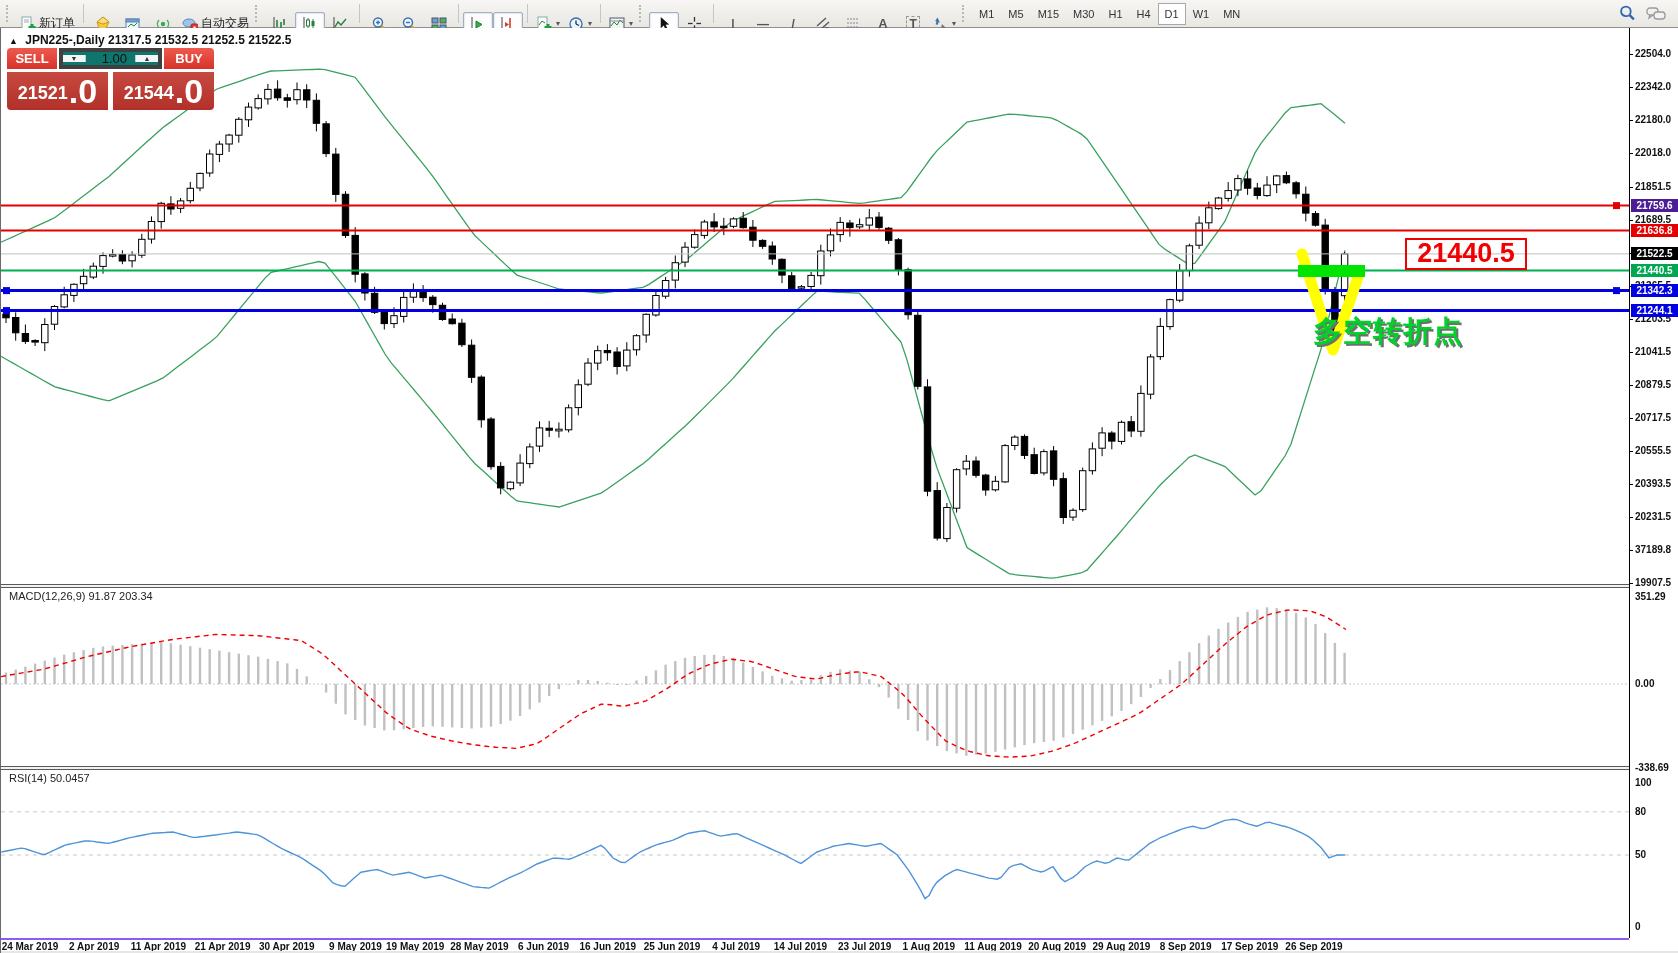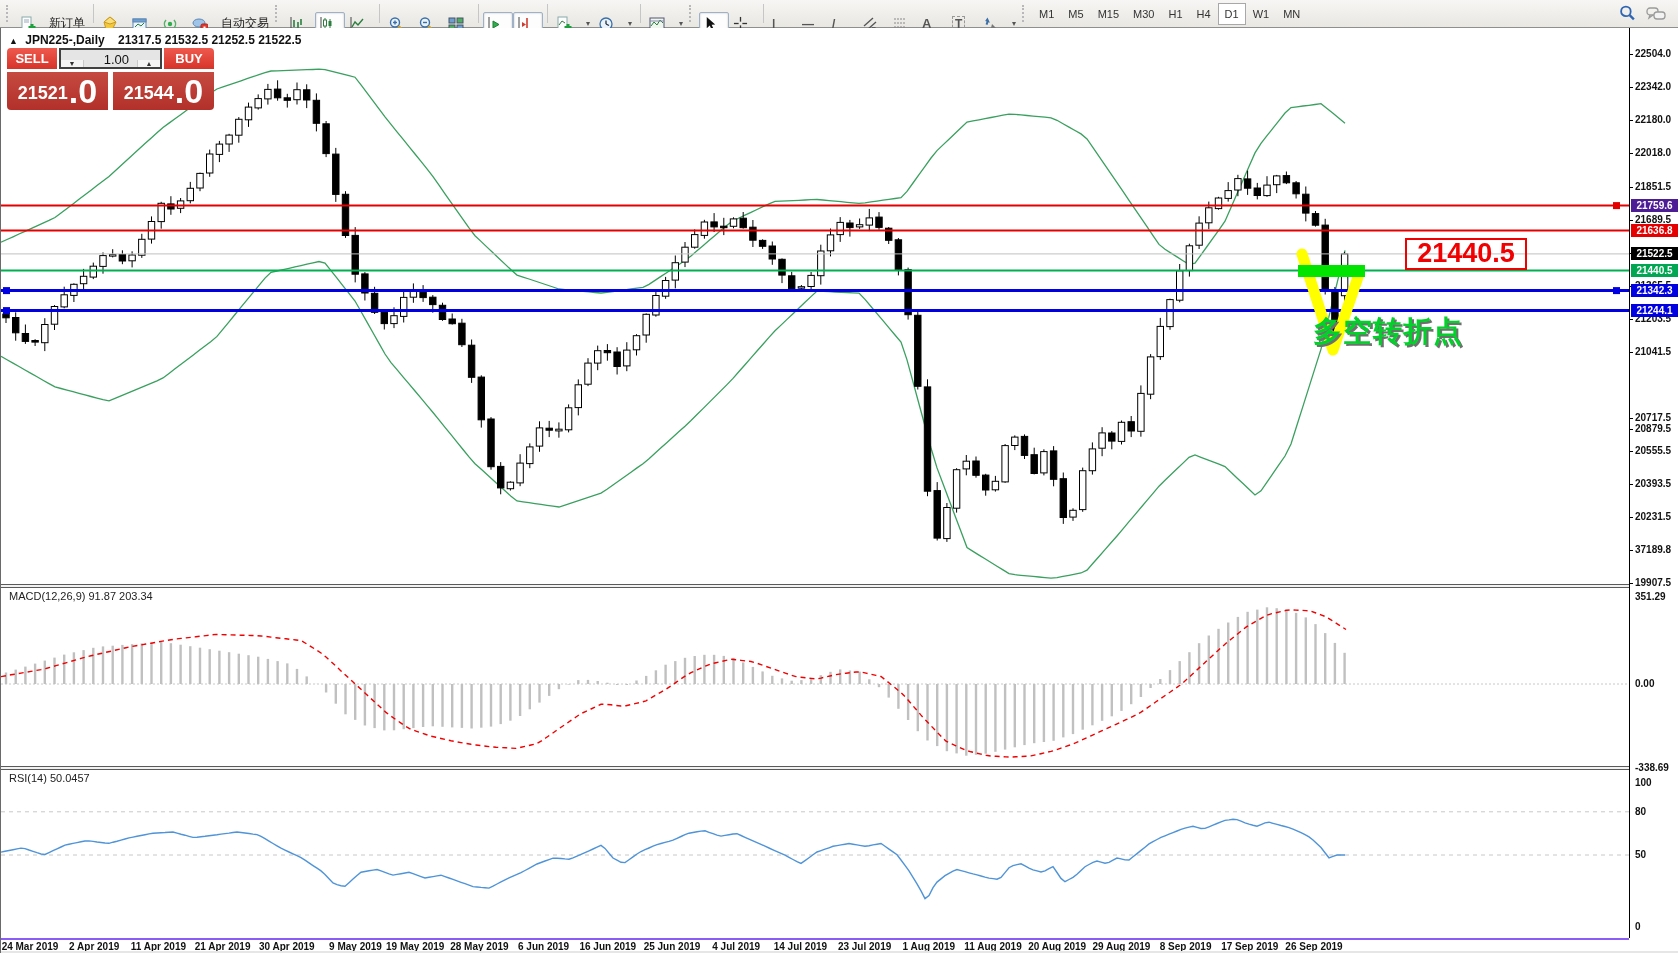--- a/index.html
+++ b/index.html
@@ -4,21 +4,21 @@
 <style>
   html,body{margin:0;padding:0;background:#fff;width:1678px;height:953px;overflow:hidden;
     font-family:"Liberation Sans","DejaVu Sans",sans-serif;-webkit-font-smoothing:antialiased;}
   #app{position:absolute;top:0;left:0;width:1678px;height:953px;background:#fff;}
   
   .toolbar{position:absolute;top:0;left:0;width:1678px;height:28px;box-sizing:border-box;
     background:linear-gradient(#f7f6f4,#e9e7e2);border-bottom:1px solid #8f8f8f;
     display:flex;align-items:center;padding:0 4px;}
   .tb-handle{width:4px;height:17px;border-left:2px dotted #b8b8b8;margin:0 4px 0 2px;}
   .tb-sep{width:1px;height:19px;background:#c6c6c6;margin:0 4px;}
-  .tbtn{height:22px;min-width:22px;display:flex;align-items:center;gap:13px;
+  .tbtn{height:22px;min-width:22px;display:flex;align-items:center;justify-content:center;gap:3px;
     padding:0 3px;border:1px solid transparent;border-radius:2px;font-size:12px;color:#222;cursor:default;margin-top:20px;}
   .tbtn.pressed{background:#fdfdfd;border-color:#9fb1c6;box-shadow:inset 0 0 2px #bbb;}
   .tbtn .cap{font-size:8px;color:#555;margin-left:1px;}
   .tf{font-size:11px;color:#333;padding:0 6px;height:20px;display:flex;align-items:center;border:1px solid transparent;}
   .tf.pressed{background:#fff;border-color:#a8a8a8;}
   .glyph{font-weight:bold;color:#555;font-size:12px;}
   .toolbar-right{margin-left:auto;display:flex;align-items:center;gap:10px;padding-right:8px;}
   
   #chart-root{position:absolute;top:28px;left:0;width:1678px;height:925px;background:#fff;
     border-left:1px solid #6a6a6a;box-sizing:border-box;}
@@ -42,21 +42,21 @@
   #date-axis{position:absolute;left:0;top:910px;width:1628px;height:13px;border-top:2px solid #8b5cf6;background:#fff;}
   .dlab{position:absolute;top:1px;font-size:10px;font-weight:bold;color:#111;transform:translateX(-50%);white-space:nowrap;}
   #status-strip{position:absolute;left:0;top:923px;width:1678px;height:2px;background:#e6e6e6;}
   
   .trade-panel{position:absolute;left:6px;top:20px;width:207px;z-index:8;font-family:"Liberation Sans",sans-serif;}
   .tp-row1{display:flex;height:21px;gap:2px;}
   .tp-btn{width:50px;color:#fff;font-size:13px;font-weight:bold;display:flex;align-items:center;justify-content:center;
     background:linear-gradient(#ee5a4e,#d73329);}
   .tp-sell{border-radius:4px 0 0 0;}
   .tp-buy{border-radius:0 4px 0 0;}
-  .tp-vol{flex:1;background:#e5e5e5;border:2px solid #404040;box-sizing:border-box;display:flex;align-items:flex-end;}
+  .tp-vol{flex:1;background:#0f766e;border:4px solid #404040;box-sizing:border-box;display:flex;align-items:center;}
   .tp-arrow{width:22px;display:flex;align-items:center;justify-content:center;font-size:7px;color:#333;background:#f4f4f4;}
   .tp-arrow.l{border-right:1px solid #c9c9c9;}
   .tp-arrow.r{border-left:1px solid #c9c9c9;}
   .tp-volval{flex:1;display:flex;align-items:center;justify-content:flex-end;padding-right:8px;font-size:13px;color:#111;}
   .tp-row2{display:flex;gap:5px;margin-top:3px;height:38px;}
   .tp-price{flex:1;color:#fff;display:flex;align-items:flex-end;justify-content:center;
     background:linear-gradient(#c64a41,#b23029);padding-bottom:2px;}
   .tp-price .int{font-size:18px;font-weight:bold;line-height:30px;}
   .tp-price .dec{font-size:34px;font-weight:bold;line-height:34px;margin-left:1px;}
   .tp-price.l{border-radius:0 0 0 4px;}
@@ -718,21 +718,21 @@
     <div class="splitter" style="top:738px;"></div>
     <svg id="svg-rsi" class="pane" width="1628" height="168" style="top:742px;">
         <line x1="0" y1="41.8" x2="1628" y2="41.8" stroke="#c8c8c8" stroke-width="1" stroke-dasharray="4,4"></line>
         <line x1="0" y1="85.0" x2="1628" y2="85.0" stroke="#c8c8c8" stroke-width="1" stroke-dasharray="4,4"></line>
         <path d="M0 82.1 L4 81.3 L8 80.5 L12 79.7 L16 78.9 L20 78.1 L24 78.6 L28 80.0 L32 81.3 L36 82.7 L40 84.0 L44 84.5 L48 82.6 L52 80.7 L56 78.9 L60 77.0 L64 75.1 L68 74.2 L72 73.4 L76 72.6 L80 71.8 L84 71.0 L88 70.9 L92 71.4 L96 72.0 L100 72.5 L104 73.0 L108 73.3 L112 72.2 L116 71.2 L120 70.1 L124 69.0 L128 67.9 L132 67.1 L136 66.3 L140 65.5 L144 64.7 L148 63.9 L152 63.3 L156 63.0 L160 62.7 L164 62.5 L168 62.2 L172 62.0 L176 63.1 L180 64.2 L184 65.2 L188 66.3 L192 67.4 L196 67.3 L200 66.8 L204 66.3 L208 65.7 L212 65.2 L216 64.7 L220 64.1 L224 63.6 L228 63.1 L232 62.5 L236 62.0 L240 62.5 L244 63.0 L248 63.5 L252 64.1 L256 64.6 L260 66.3 L264 68.7 L268 71.1 L272 73.5 L276 75.9 L280 78.2 L284 80.1 L288 82.0 L292 83.9 L296 85.7 L300 87.6 L304 90.2 L308 92.9 L312 95.6 L316 98.2 L320 100.9 L324 104.4 L328 108.7 L332 113.0 L336 114.7 L340 115.7 L344 116.2 L348 112.7 L352 109.1 L356 105.5 L360 102.2 L364 101.5 L368 100.8 L372 100.1 L376 99.5 L380 100.9 L384 102.4 L388 103.8 L392 105.1 L396 104.4 L400 103.7 L404 103.0 L408 102.3 L412 103.7 L416 105.2 L420 106.6 L424 108.0 L428 107.3 L432 106.6 L436 105.9 L440 105.2 L444 106.6 L448 108.0 L452 109.4 L456 110.8 L460 112.3 L464 113.7 L468 115.1 L472 116.6 L476 117.0 L480 117.4 L484 117.7 L488 118.1 L492 116.2 L496 114.0 L500 111.9 L504 109.8 L508 107.9 L512 106.1 L516 104.3 L520 102.6 L524 100.5 L528 98.3 L532 96.2 L536 94.0 L540 92.5 L544 91.0 L548 89.6 L552 88.2 L556 88.2 L560 88.5 L564 88.9 L568 89.2 L572 87.9 L576 86.2 L580 84.4 L584 82.6 L588 80.8 L592 79.0 L596 77.2 L600 75.4 L604 78.4 L608 83.2 L612 88.0 L616 90.1 L620 92.3 L624 92.6 L628 89.8 L632 86.9 L636 84.0 L640 81.5 L644 79.7 L648 78.0 L652 76.2 L656 74.6 L660 73.5 L664 72.4 L668 71.4 L672 70.1 L676 68.3 L680 66.5 L684 64.7 L688 63.2 L692 62.5 L696 61.8 L700 61.1 L704 60.8 L708 62.3 L712 63.7 L716 65.1 L720 66.1 L724 65.4 L728 64.7 L732 64.0 L736 63.7 L740 65.5 L744 67.3 L748 69.1 L752 70.9 L756 72.7 L760 74.4 L764 76.2 L768 78.0 L772 79.8 L776 81.6 L780 83.4 L784 85.2 L788 87.4 L792 89.5 L796 91.7 L800 93.4 L804 90.6 L808 87.7 L812 84.8 L816 82.0 L820 80.6 L824 79.2 L828 77.8 L832 76.3 L836 75.6 L840 74.9 L844 74.2 L848 73.5 L852 74.2 L856 74.9 L860 75.6 L864 76.3 L868 75.7 L872 74.9 L876 74.2 L880 73.5 L884 76.2 L888 79.1 L892 81.9 L896 84.8 L900 90.0 L904 95.3 L908 100.9 L912 107.4 L916 113.8 L920 120.9 L924 128.6 L928 125.6 L932 117.6 L936 112.1 L940 108.9 L944 105.7 L948 103.3 L952 101.2 L956 99.6 L960 100.6 L964 101.7 L968 102.8 L972 103.9 L976 104.9 L980 106.0 L984 107.1 L988 108.1 L992 108.6 L996 109.2 L1000 107.4 L1004 102.6 L1008 97.7 L1012 95.7 L1016 94.6 L1020 93.8 L1024 95.9 L1028 98.1 L1032 99.8 L1036 100.9 L1040 102.0 L1044 100.8 L1048 98.6 L1052 96.6 L1056 102.5 L1060 108.4 L1064 111.7 L1068 109.5 L1072 107.4 L1076 104.2 L1080 100.4 L1084 96.7 L1088 94.5 L1092 92.3 L1096 91.1 L1100 92.1 L1104 93.2 L1108 92.4 L1112 90.2 L1116 88.1 L1120 88.9 L1124 89.9 L1128 90.0 L1132 86.8 L1136 83.6 L1140 80.4 L1144 77.2 L1148 73.9 L1152 71.6 L1156 69.5 L1160 67.4 L1164 65.8 L1168 64.2 L1172 62.6 L1176 61.0 L1180 59.4 L1184 58.2 L1188 57.1 L1192 56.3 L1196 57.4 L1200 58.5 L1204 58.4 L1208 56.8 L1212 55.1 L1216 53.5 L1220 51.9 L1224 50.4 L1228 49.9 L1232 49.3 L1236 49.6 L1240 51.2 L1244 52.8 L1248 54.1 L1252 55.2 L1256 56.2 L1260 54.6 L1264 52.9 L1268 52.2 L1272 53.3 L1276 54.4 L1280 55.5 L1284 56.5 L1288 57.6 L1292 59.2 L1296 60.8 L1300 62.6 L1304 64.7 L1308 66.9 L1312 70.0 L1316 73.8 L1320 77.5 L1324 82.7 L1328 87.8 L1332 86.3 L1336 85.0 L1340 85.0 L1344 85.0 " fill="none" stroke="#4f94d8" stroke-width="1.4"></path>
       </svg>
 
     <div class="chart-title">
       <span class="tri">▲</span>
       <span>JPN225-,Daily</span>
-      <span style="margin-left:10px;">21317.5 21532.5 21252.5 21522.5</span>
+      <span style="">21317.5 21532.5 21252.5 21522.5</span>
     </div>
 
     <div class="trade-panel">
       <div class="tp-row1">
         <div class="tp-btn tp-sell">SELL</div>
         <div class="tp-vol">
           <div class="tp-arrow l">▼</div>
           <div class="tp-volval">1.00</div>
           <div class="tp-arrow r">▲</div>
         </div>
@@ -760,21 +760,21 @@
         <div class="tick" style="top: 20px;">22504.0</div>
         <div class="tick" style="top: 52.9994px;">22342.0</div>
         <div class="tick" style="top: 85.9988px;">22180.0</div>
         <div class="tick" style="top: 118.998px;">22018.0</div>
         <div class="tick" style="top: 152.914px;">21851.5</div>
         <div class="tick" style="top: 185.914px;">21689.5</div>
         <div class="tick" style="top: 218.913px;">21527.5</div>
         <div class="tick" style="top: 251.912px;">21365.5</div>
         <div class="tick" style="top: 284.912px;">21203.5</div>
         <div class="tick" style="top: 317.911px;">21041.5</div>
-        <div class="tick" style="top: 350.911px; margin-top: 44px;">20879.5</div>
+        <div class="tick" style="top: 350.911px;">20879.5</div>
         <div class="tick" style="top: 383.91px;">20717.5</div>
         <div class="tick" style="top: 416.909px;">20555.5</div>
         <div class="tick" style="top: 449.909px;">20393.5</div>
         <div class="tick" style="top: 482.908px;">20231.5</div>
         <div class="tick" style="top: 515.908px;">37189.8</div>
         <div class="tick" style="top: 548.907px;">19907.5</div>
         <div class="badge" style="top: 171.134px; background: #4c1d95; color: rgb(255, 255, 255);">21759.6</div>
         <div class="badge" style="top: 196.149px; background: rgb(228, 0, 0); color: rgb(255, 255, 255);">21636.8</div>
         <div class="badge" style="top: 219.432px; background: rgb(0, 0, 0); color: rgb(255, 255, 255);">21522.5</div>
         <div class="badge" style="top: 236.135px; background: rgb(0, 166, 81); color: rgb(255, 255, 255);">21440.5</div>

